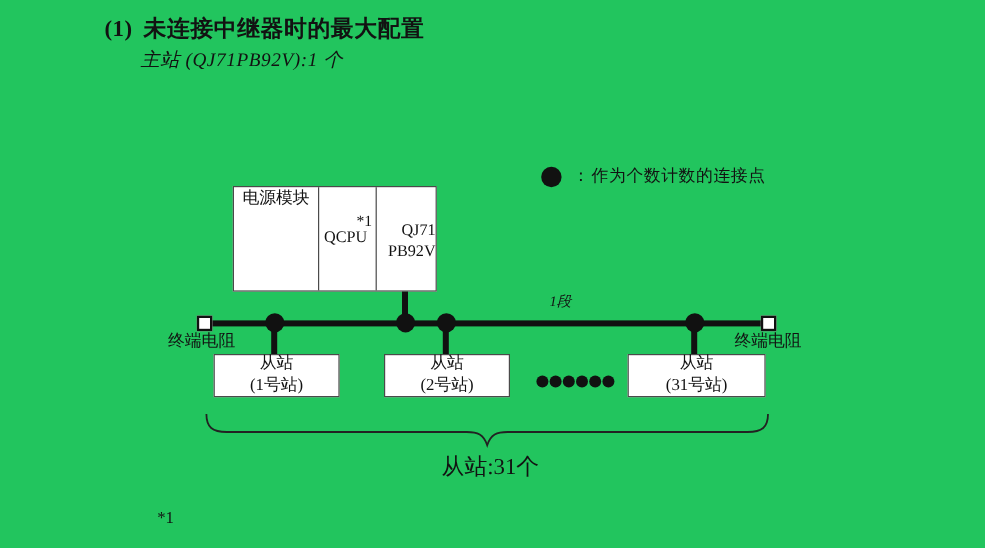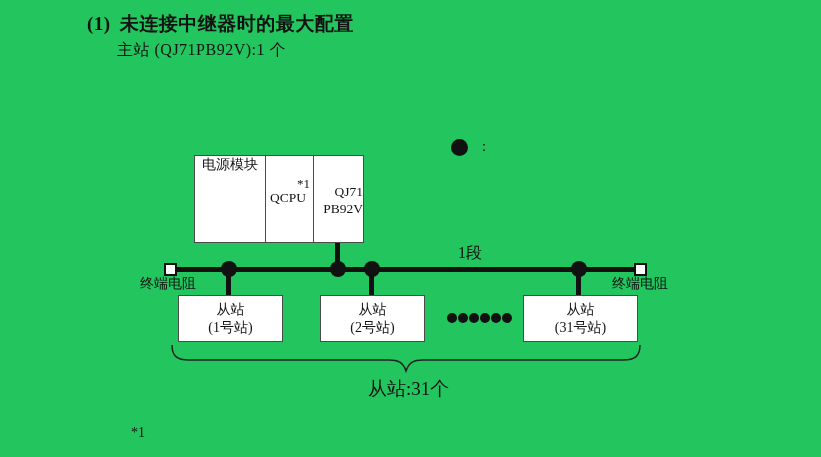--- a/index.html
+++ b/index.html
@@ -5,21 +5,21 @@
   html,body{margin:0;padding:0;background:#fff;}
   #stage{
     position:relative;width:821px;height:457px;background:#22c55e;overflow:hidden;
     font-family:"Liberation Serif","DejaVu Serif",serif;color:#121212;
   }
   .abs{position:absolute;}
 
   
   .heading{left:87px;top:11px;font-size:19px;font-weight:bold;letter-spacing:.5px;white-space:nowrap;}
   .heading .num{margin-right:9px;}
-  .spec{left:117px;font-size:16px;white-space:nowrap;letter-spacing:.5px;}
+  .spec{left:117px;font-size:16px;white-space:nowrap;letter-spacing:.5px;font-style:italic;}
   .spec1{top:40px;}
   .spec2{top:65px;}
 
   
   .master-label{left:196px;top:135px;font-size:14px;white-space:nowrap;}
   .master-box{left:194px;top:155px;width:170px;height:88px;border:1.5px solid #4a4a4a;
     box-sizing:border-box;display:flex;background:#fff;}
   .mcell{box-sizing:border-box;position:relative;font-size:14px;}
   .mcell.power{width:71px;border-right:1.5px solid #4a4a4a;display:flex;align-items:flex-start;justify-content:center;}
   .mcell.cpu{width:48px;border-right:1.5px solid #4a4a4a;font-size:13.5px;}
@@ -34,28 +34,28 @@
   .legend-text{font-size:14px;margin-left:2px;letter-spacing:.5px;}
 
   
   .bus{left:176px;top:267px;width:460px;height:4.5px;background:#111;}
   .term-sq{width:9px;height:9px;background:#fff;border:2px solid #111;}
   .term-left{left:164px;top:263px;}
   .term-right{left:634px;top:263px;}
   .term-label{font-size:14px;white-space:nowrap;}
   .term-label-left{left:140px;top:275px;}
   .term-label-right{left:612px;top:275px;}
-  .seg-label{left:458px;top:243px;font-size:16px;white-space:nowrap;}
+  .seg-label{left:458px;top:243px;font-size:12px;white-space:nowrap;font-style:italic;}
 
   
   .cdot{width:16px;height:16px;border-radius:50%;background:#111;}
   .stub{width:5px;background:#111;}
 
   
-  .slave-box{width:105px;height:47px;border:1.5px solid #4a4a4a;box-sizing:border-box;background:#fff;
+  .slave-box{width:105px;height:36px;border:1.5px solid #4a4a4a;box-sizing:border-box;background:#fff;
     display:flex;flex-direction:column;align-items:center;justify-content:center;
     font-size:14px;line-height:18px;text-align:center;}
   .slave-1{left:178px;top:295px;}
   .slave-2{left:320px;top:295px;}
   .slave-31{left:523px;top:295px;width:115px;}
 
   
   .ellipsis{left:447px;top:313px;display:flex;gap:1px;}
   .edot{width:10px;height:10px;border-radius:50%;background:#111;}
 
@@ -88,20 +88,21 @@
     </div>
     <div class="mcell netmod">
       <div>QJ71</div>
       <div>PB92V</div>
     </div>
   </div>
 
   <div class="abs legend">
     <span class="legend-dot"></span>
     <span class="legend-sep">：</span>
+    <span class="legend-text">作为个数计数的连接点</span>
   </div>
 
   <div class="abs bus"></div>
   <div class="abs term-sq term-left"></div>
   <div class="abs term-sq term-right"></div>
   <div class="abs term-label term-label-left">终端电阻</div>
   <div class="abs term-label term-label-right">终端电阻</div>
   <div class="abs seg-label">1段</div>
 
   <div class="abs stub" style="left:335px;top:243px;height:25px;"></div>

